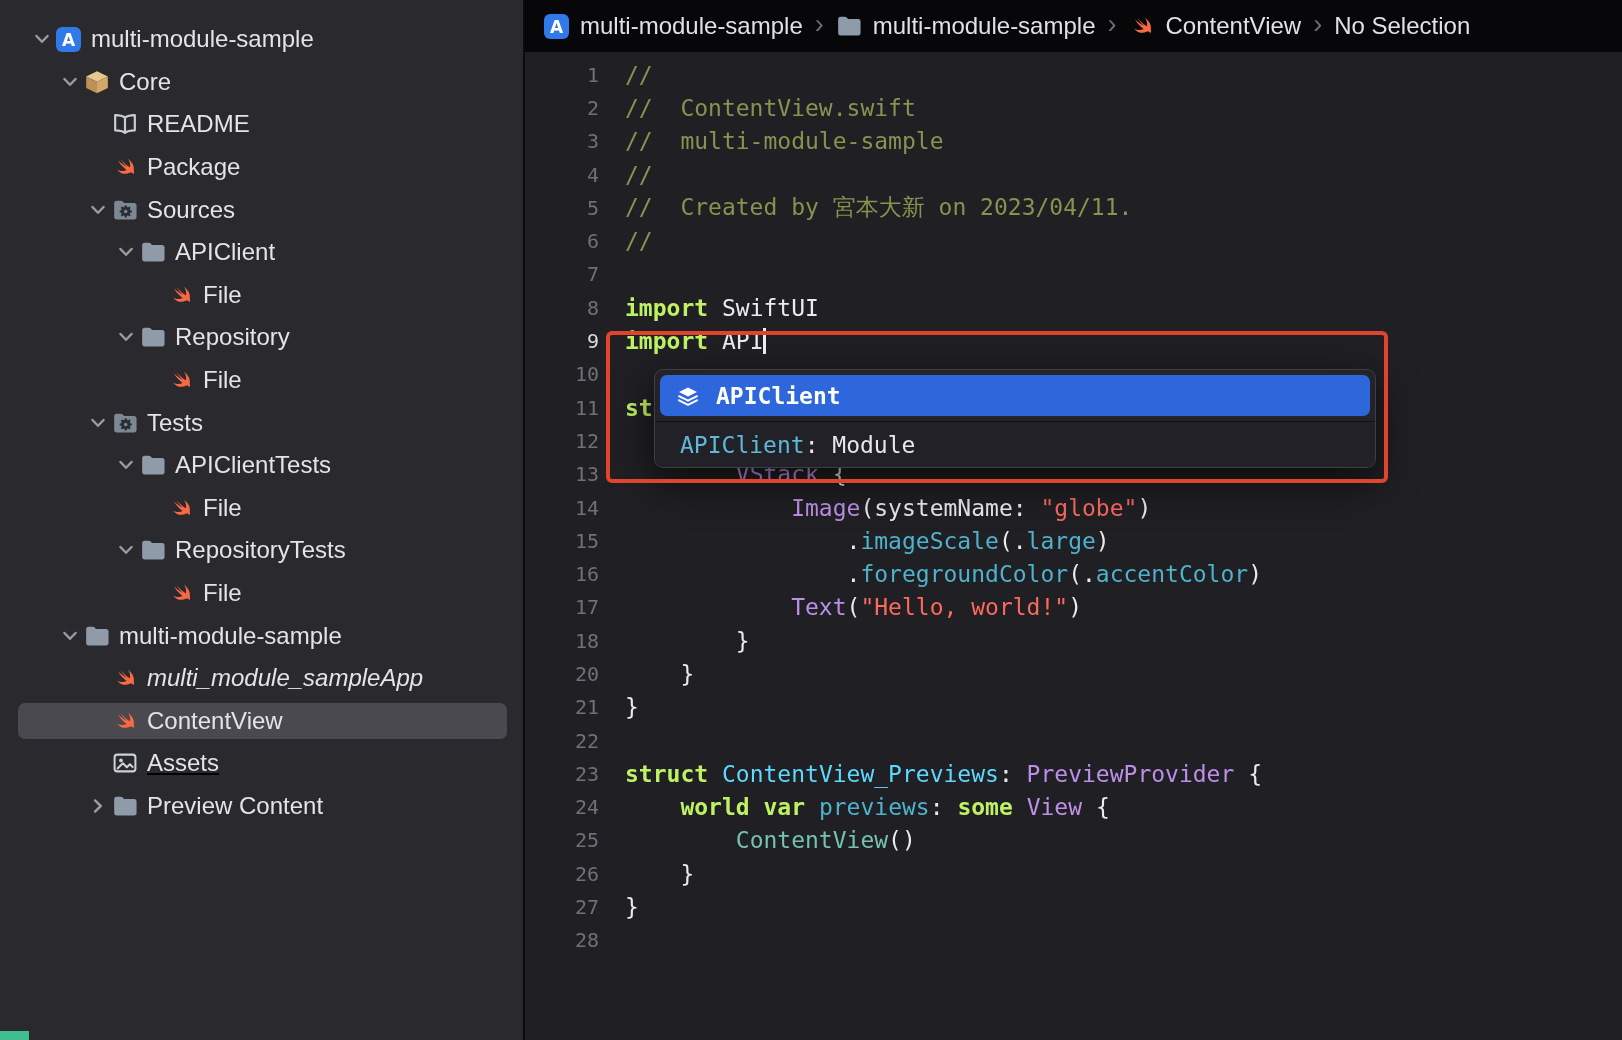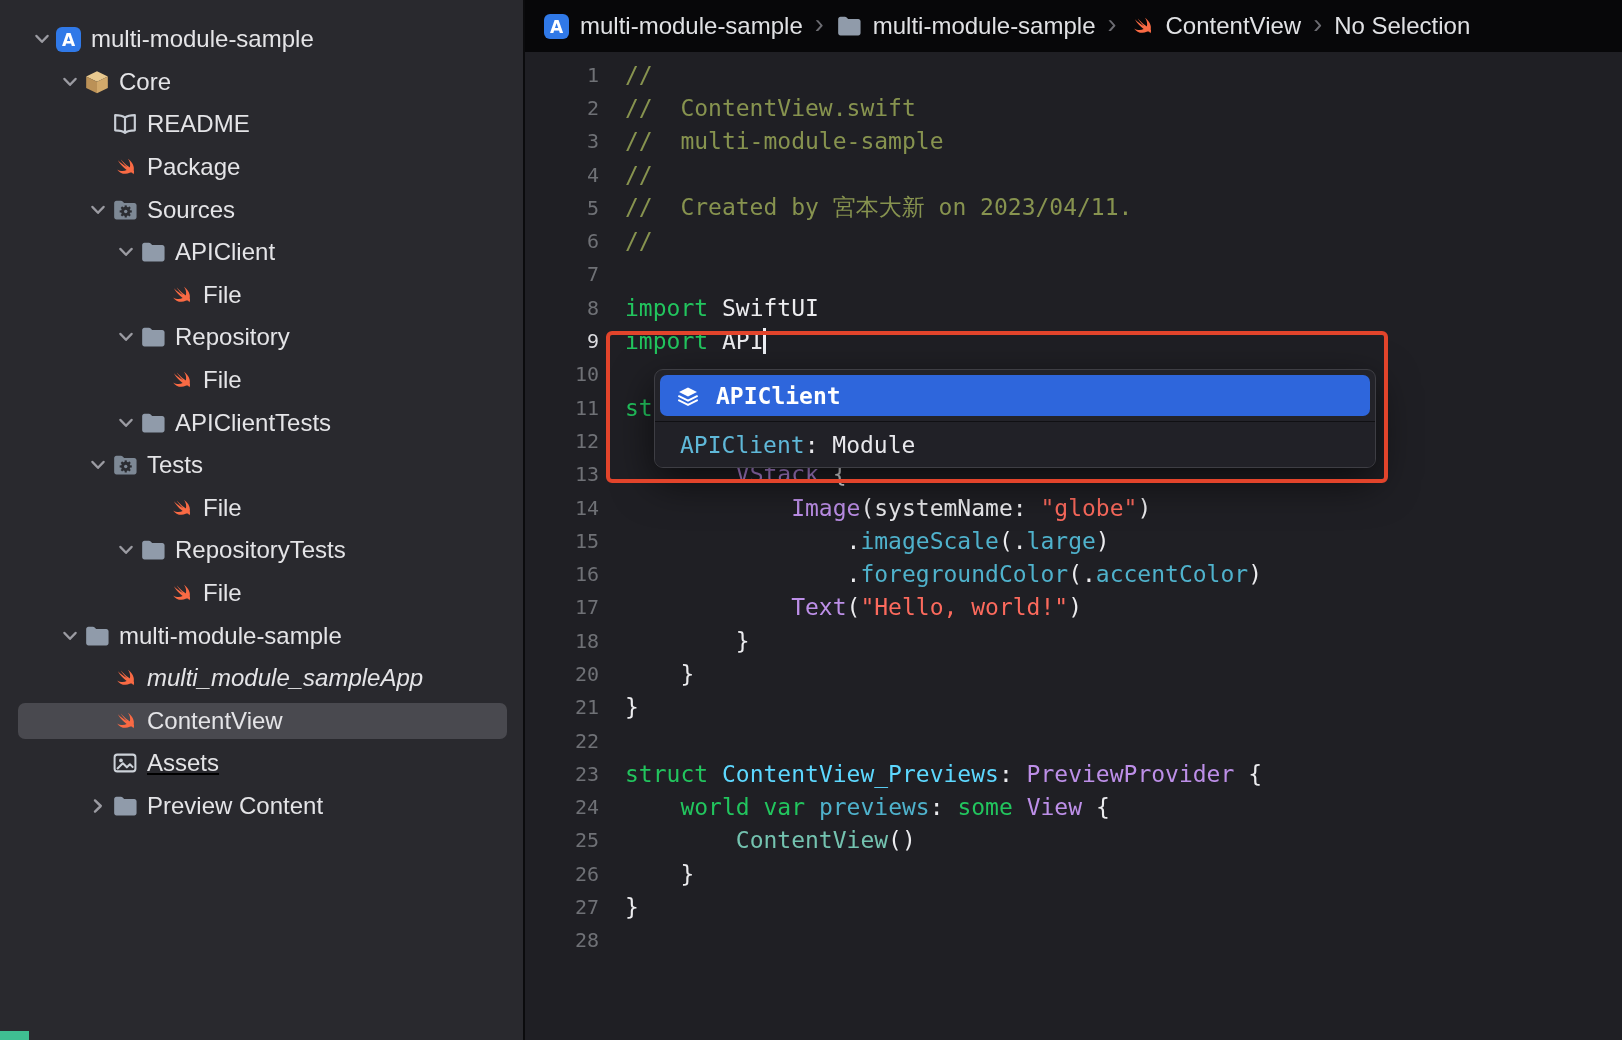--- a/index.html
+++ b/index.html
@@ -28,21 +28,21 @@
 
   .code { position:absolute; top:52px; left:0; right:0; bottom:0; padding-top:6px;
           font-family:"DejaVu Sans Mono",monospace; font-size:23px; overflow:hidden; }
   .code-line { display:flex; height:33.3px; align-items:center; }
   .gutter { width:74px; flex:none; text-align:right; color:#6f7176; font-size:20px;
             font-family:"DejaVu Sans Mono",monospace; }
   .gutter.active { color:#dcdce0; }
   .line-text { margin-left:26px; white-space:pre; }
   .tok-pl   { color:#ebebee; }
   .tok-cm   { color:#87934f; }
-  .tok-kw   { color:#22c55e; font-weight:normal;margin-top:40px; }
+  .tok-kw   { color:#bef264; font-weight:bold;margin-top:40px; }
   .tok-str  { color:#fc6a5d; }
   .tok-ty   { color:#bd8fe8;text-align:right; }
   .tok-fn   { color:#4fb2cc; }
   .tok-decl { color:#5dd8ff; }
   .tok-mint { color:#74c3b0; }
   .tok-caret{ display:inline-block; width:3px; height:26px; background:#eef1f6; vertical-align:-5px; }
 
   
   .popup { position:absolute; left:129px; top:369px; width:722px; background:#232329;
            border:1px solid #3e3e44; border-radius:9px; box-shadow:0 14px 40px rgba(0,0,0,.6);
@@ -174,53 +174,53 @@
       </div>
       <div class="nav-row" style="padding-left: 140px;">
         <span class="chev"></span>
         <span class="nav-icon">
           <svg width="26" height="26" viewBox="0 0 24 24">
             <path fill="#f96a44" d="M19.9 15.6c1.2-3.8-1-8.4-5.2-11.3 1.8 2.5 2.5 5.5 1.8 8-.1 0-2.4-1.5-4.5-3.4-1.4-1.3-3.1-3-3.9-3.9 1.4 2.4 3.7 5 5.9 7.1-2.9-1.6-6.1-3.9-8.6-6.3 2.2 3.7 5.2 7 8.1 8.9-2.4 1.3-5.9 1.2-8.8-.5 1.6 2.5 4.5 4.1 7.7 4.1 1.4 0 2.7-.3 3.9-.9 1.1-.6 2.5-.3 3.1.8l.3.5c.8-1.1.9-2.7.2-4.1z"></path>
           </svg>
         </span>
         <span class="nav-label">File</span>
       </div>
-      <div class="nav-row" style="padding-left: 112px;">
-        <span class="chev">
-          <svg width="20" height="20" viewBox="0 0 18 18">
-            <path d="M4 6.3 L9 11.5 L14 6.3" fill="none" stroke="#9b9ba2" stroke-width="2.2" stroke-linecap="round" stroke-linejoin="round"></path>
-          </svg>
-        </span>
-        <span class="nav-icon">
-          <svg width="26" height="26" viewBox="0 0 18 18">
-            <path d="M1.5 4.2c0-.9.7-1.6 1.6-1.6h3.1c.4 0 .9.2 1.2.5l1 1h7c.9 0 1.6.7 1.6 1.6v8.2c0 .9-.7 1.6-1.6 1.6H3.1c-.9 0-1.6-.7-1.6-1.6z" fill="#909baa"></path>
-          </svg>
-        </span>
-        <span class="nav-label">APIClientTests</span>
-      </div>
       <div class="nav-row" style="padding-left: 84px;">
         <span class="chev">
           <svg width="20" height="20" viewBox="0 0 18 18">
             <path d="M4 6.3 L9 11.5 L14 6.3" fill="none" stroke="#9b9ba2" stroke-width="2.2" stroke-linecap="round" stroke-linejoin="round"></path>
           </svg>
         </span>
         <span class="nav-icon">
           <svg width="26" height="26" viewBox="0 0 18 18">
             <path d="M1.5 4.2c0-.9.7-1.6 1.6-1.6h3.1c.4 0 .9.2 1.2.5l1 1h7c.9 0 1.6.7 1.6 1.6v8.2c0 .9-.7 1.6-1.6 1.6H3.1c-.9 0-1.6-.7-1.6-1.6z" fill="#7d8895"></path>
             <g stroke="#2b2d32" stroke-width="1.5">
               <line x1="9.5" y1="5.8" x2="9.5" y2="14.2"></line>
               <line x1="5.3" y1="10" x2="13.7" y2="10"></line>
               <line x1="6.5" y1="7" x2="12.5" y2="13"></line>
               <line x1="12.5" y1="7" x2="6.5" y2="13"></line>
             </g>
             <circle cx="9.5" cy="10" r="3.2" fill="#2b2d32"></circle>
             <circle cx="9.5" cy="10" r="1.2" fill="#7d8895"></circle>
           </svg>
         </span>
         <span class="nav-label">Tests</span>
+      </div>
+      <div class="nav-row" style="padding-left: 112px;">
+        <span class="chev">
+          <svg width="20" height="20" viewBox="0 0 18 18">
+            <path d="M4 6.3 L9 11.5 L14 6.3" fill="none" stroke="#9b9ba2" stroke-width="2.2" stroke-linecap="round" stroke-linejoin="round"></path>
+          </svg>
+        </span>
+        <span class="nav-icon">
+          <svg width="26" height="26" viewBox="0 0 18 18">
+            <path d="M1.5 4.2c0-.9.7-1.6 1.6-1.6h3.1c.4 0 .9.2 1.2.5l1 1h7c.9 0 1.6.7 1.6 1.6v8.2c0 .9-.7 1.6-1.6 1.6H3.1c-.9 0-1.6-.7-1.6-1.6z" fill="#909baa"></path>
+          </svg>
+        </span>
+        <span class="nav-label">APIClientTests</span>
       </div>
       <div class="nav-row" style="padding-left: 140px;">
         <span class="chev"></span>
         <span class="nav-icon">
           <svg width="26" height="26" viewBox="0 0 24 24">
             <path fill="#f96a44" d="M19.9 15.6c1.2-3.8-1-8.4-5.2-11.3 1.8 2.5 2.5 5.5 1.8 8-.1 0-2.4-1.5-4.5-3.4-1.4-1.3-3.1-3-3.9-3.9 1.4 2.4 3.7 5 5.9 7.1-2.9-1.6-6.1-3.9-8.6-6.3 2.2 3.7 5.2 7 8.1 8.9-2.4 1.3-5.9 1.2-8.8-.5 1.6 2.5 4.5 4.1 7.7 4.1 1.4 0 2.7-.3 3.9-.9 1.1-.6 2.5-.3 3.1.8l.3.5c.8-1.1.9-2.7.2-4.1z"></path>
           </svg>
         </span>
         <span class="nav-label">File</span>
       </div>

